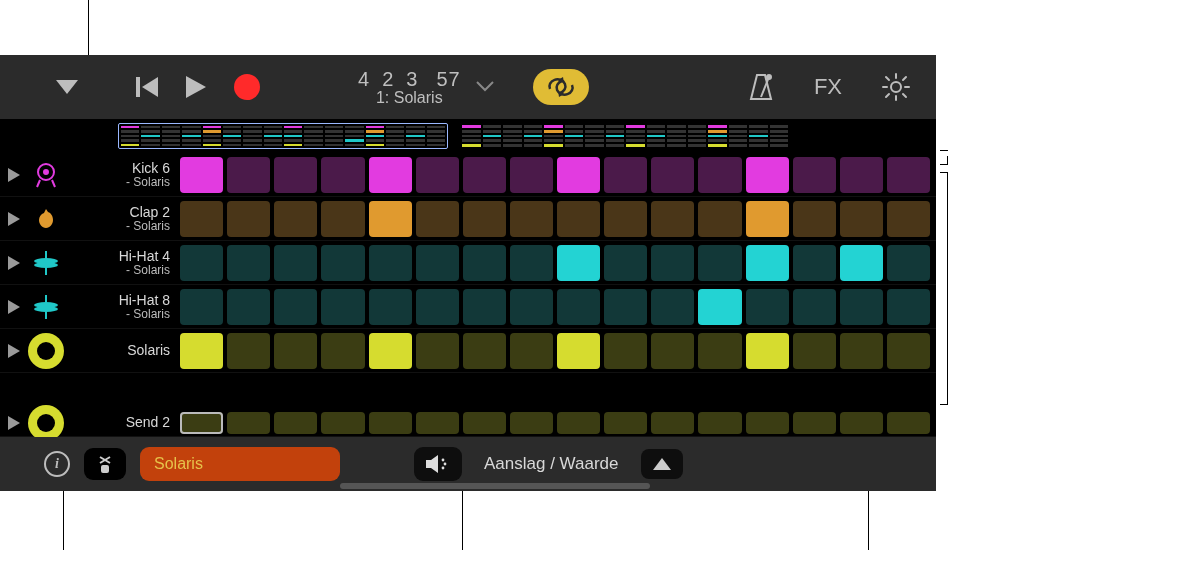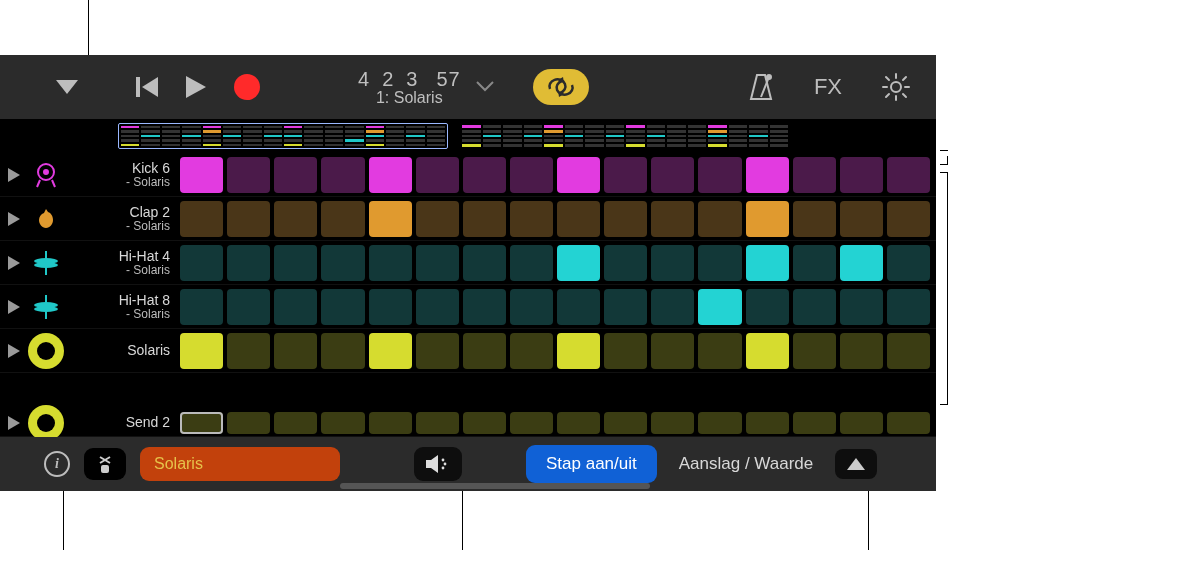--- a/index.html
+++ b/index.html
@@ -677,23 +677,20 @@
       <span>Solaris</span>
     </div>
     <div class="speaker-pill">
       <svg width="24" height="20" viewBox="0 0 24 20" fill="#ddd">
         <polygon points="0,6 5,6 12,1 12,19 5,14 0,14"></polygon>
         <circle cx="17" cy="6" r="1.4"></circle>
           <circle cx="19" cy="10" r="1.4"></circle>
           <circle cx="17" cy="14" r="1.4"></circle>
       </svg>
     </div>
-    <div class="stap-btn">
-      <span>Stap aan/uit</span>
-    </div>
     <div class="aanslag">
       <span>Aanslag / Waarde</span>
     </div>
     <div class="close-tri">
       <svg width="18" height="12" viewBox="0 0 18 12">
           <polygon points="0,12 18,12 9,0" fill="#ccc"></polygon>
         </svg>
     </div>
     <div class="scrollbar"></div>
   </div>

